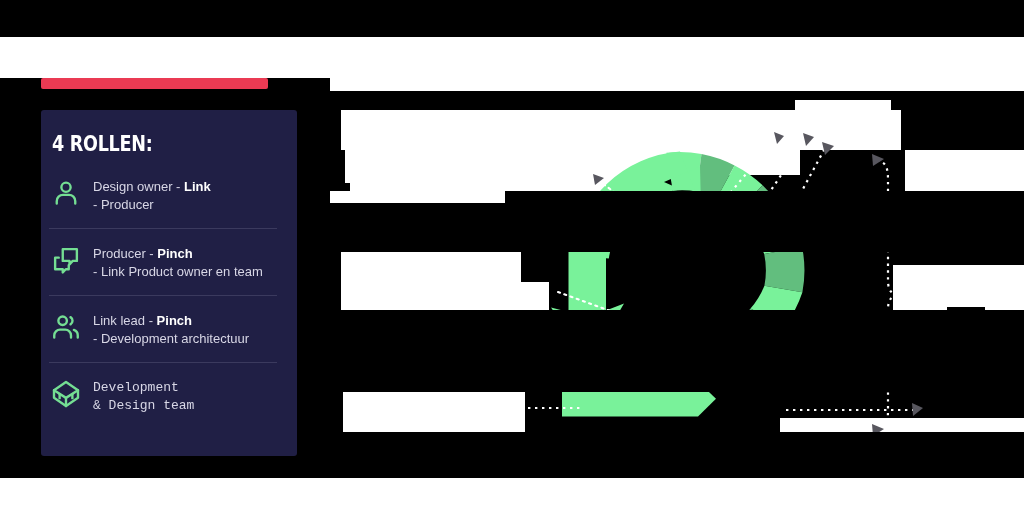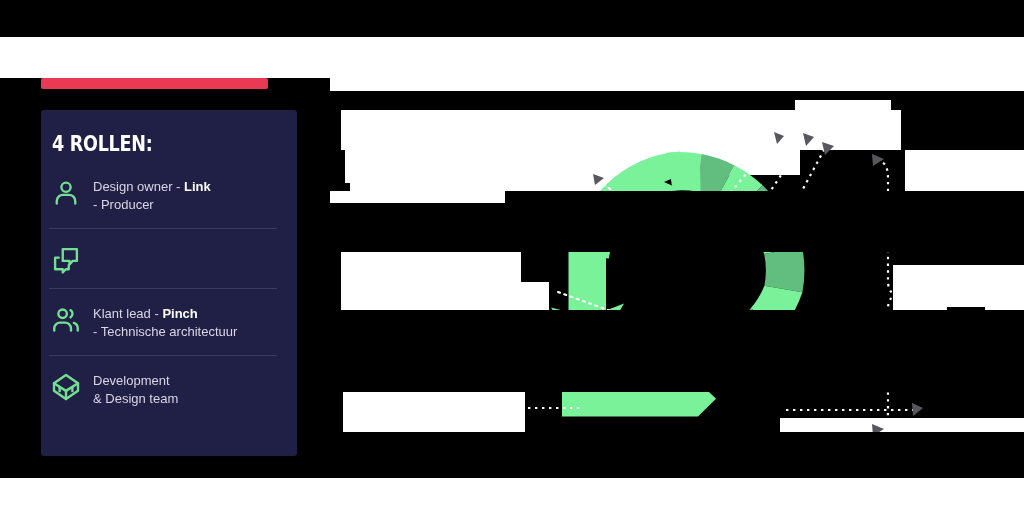--- a/index.html
+++ b/index.html
@@ -32,21 +32,21 @@
     font-family:"DejaVu Sans Condensed","Liberation Sans", sans-serif;
     font-weight:bold; font-size:21px; letter-spacing:-0.3px;
     transform:scaleX(.93); transform-origin:left center;
     margin:0 0 6px 3px;
   }
   .role-row {
     display:flex; align-items:flex-start; gap:12px;
     padding:15px 2px 13px 2px;
     border-bottom:1px solid #3B3A5E;
   }
-  .role-row.last { border-bottom:none; }
+  .role-row.last { border-bottom:none;font-family:Liberation Mono, monospace; }
   .role-ico { flex:0 0 30px; height:30px; margin-top:1px; }
   .role-ico svg { display:block; width:30px; height:30px; }
   .role-txt { line-height:1.42; font-size:13px; color:#D8D7E6; padding-top:1px; }
   .role-txt .l1 { white-space:nowrap; }
   .role-txt .l2 { white-space:nowrap; }
   .role-txt b { color:#ffffff; font-weight:bold; }
 
   
   #cycle { position:absolute; left:520px; top:120px; width:420px; height:340px; }
   #cycle svg { display:block; overflow:visible; }
@@ -113,34 +113,38 @@
       </span>
     </div>
 
     <div class="role-row">
       <span class="role-ico">
         <svg viewBox="0 0 24 24" fill="none" stroke="#74DE93" stroke-width="1.9" stroke-linecap="round" stroke-linejoin="round">
           <path d="M9.4 3.3h11.3v9.4h-3.3l-2.6 2.8v-2.8H9.4z"></path>
           <path d="M14.2 16.2v3.2h-2.4l-2.4 2.5v-2.5H3.3v-9.3h2.9"></path>
         </svg>
       </span>
+      <span class="role-txt">
+        <div class="l1"><span>Producer - </span><b>Pinch</b></div>
+        <div class="l2">- Link Product owner en team</div>
+      </span>
     </div>
 
     <div class="role-row">
       <span class="role-ico">
         <svg viewBox="0 0 24 24" fill="none" stroke="#74DE93" stroke-width="1.9" stroke-linecap="round" stroke-linejoin="round">
           <circle cx="9.3" cy="7" r="3.4"></circle>
           <path d="M2.6 20.4v-1.7a4.6 4.6 0 0 1 4.6-4.6h4.2a4.6 4.6 0 0 1 4.6 4.6v1.7"></path>
           <path d="M15.6 4.1a3.4 3.4 0 0 1 0 5.8"></path>
           <path d="M18.3 14.3a4.6 4.6 0 0 1 3.1 4.4v1.7"></path>
         </svg>
       </span>
       <span class="role-txt">
-        <div class="l1"><span>Klant lead - </span><b>Pinch</b></div>
-        <div class="l2">- Technische architectuur</div>
+        <div class="l1"><span>Link lead - </span><b>Pinch</b></div>
+        <div class="l2">- Development architectuur</div>
       </span>
     </div>
 
     <div class="role-row last">
       <span class="role-ico">
         <svg viewBox="0 0 24 24" fill="none" stroke="#74DE93" stroke-width="1.9" stroke-linecap="round" stroke-linejoin="round">
           <path d="M12 2.4 21.6 9v6l-9.6 6.6L2.4 15V9z"></path>
           <path d="M2.4 9 12 15.1 21.6 9"></path>
           <path d="M12 15.1v6.5"></path>
           <path d="M6.9 12.2v3.1"></path>

